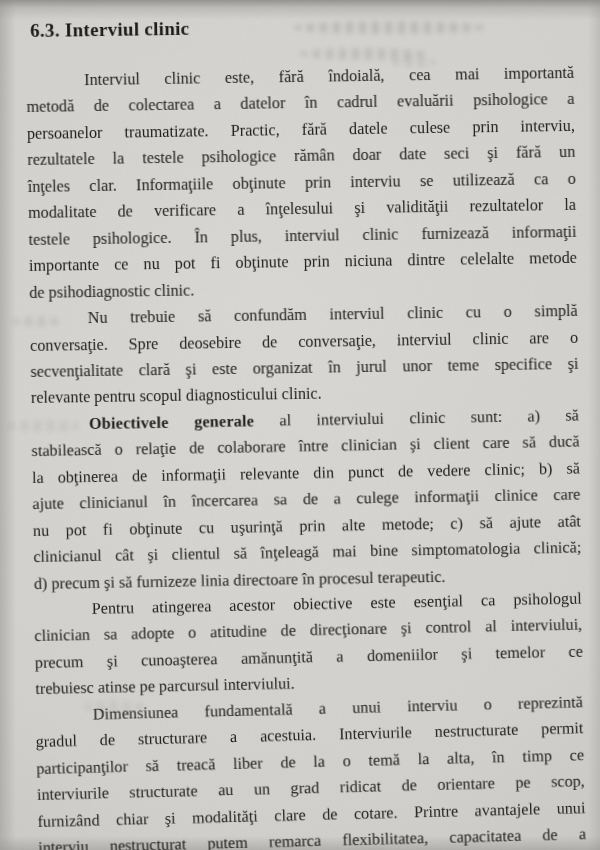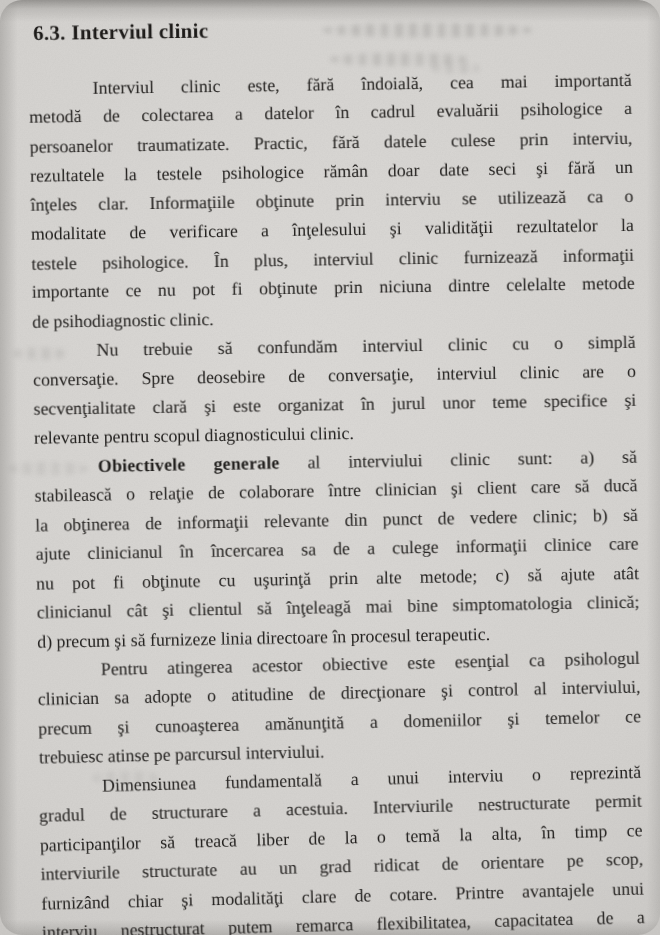--- a/index.html
+++ b/index.html
@@ -10,21 +10,20 @@
     background: #cbc9c6;
   }
   .page {
     position: absolute; inset: 0;
     background:
       linear-gradient(180deg, rgba(140,138,135,.85) 0px, rgba(150,148,145,.35) 8px, rgba(150,148,145,0) 20px),
       linear-gradient(90deg, rgba(156,154,151,.55) 0px, rgba(156,154,151,0) 16px),
       linear-gradient(270deg, rgba(150,148,145,.30) 0px, rgba(150,148,145,0) 12px),
       linear-gradient(0deg, rgba(125,123,120,.35) 0px, rgba(125,123,120,0) 14px),
       radial-gradient(ellipse 135% 115% at 46% 38%, #dbd9d6 0%, #d4d2cf 50%, #c6c4c1 82%, #b5b3b0 100%);
-    border-radius: 20px;
   }
   
   .heading {
     position: absolute; left: 30px; top: 20px;
     font-size: 19px; font-weight: bold; color: #1d1b19;
     letter-spacing: .3px;
     transform: rotate(-0.8deg); transform-origin: 0 0;
     filter: blur(0.3px);
     white-space: nowrap;
   }

